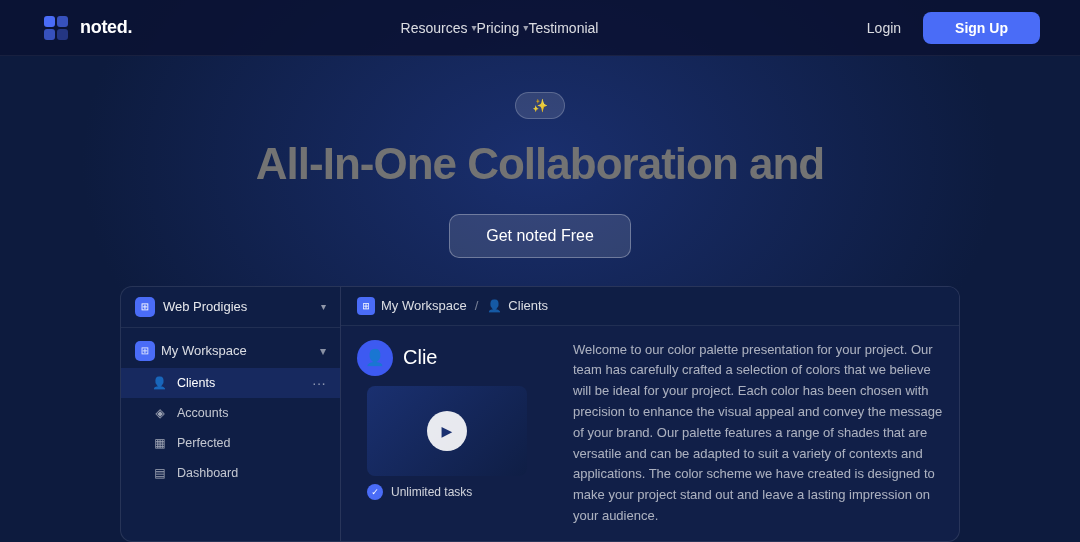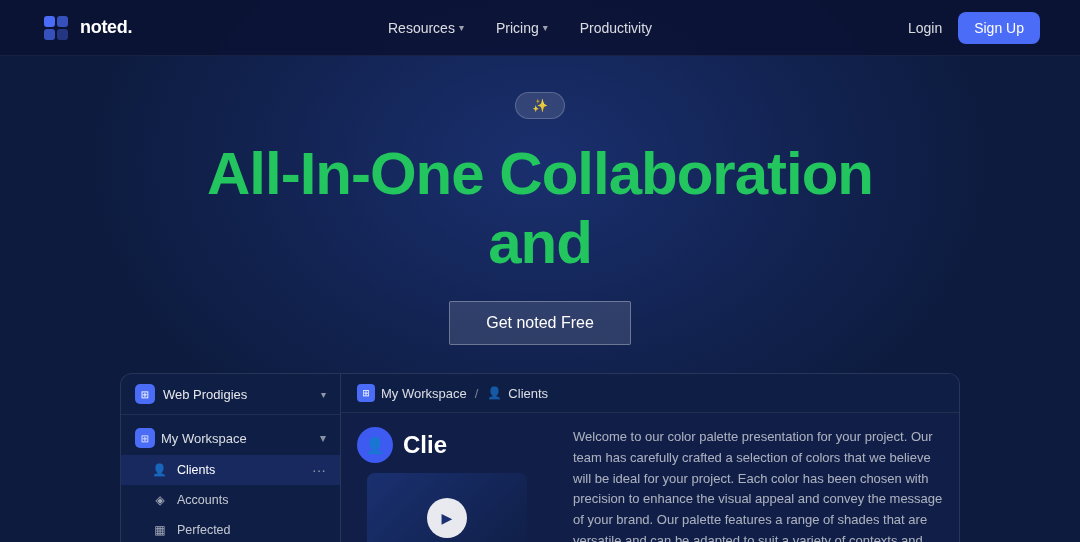--- a/index.html
+++ b/index.html
@@ -50,60 +50,59 @@
     .logo-text {
       color: #fff;
       font-size: 18px;
       font-weight: 600;
       letter-spacing: -0.3px;
     }
 
     .navbar-center {
       display: flex;
       align-items: center;
-      gap: 32px;
     }
 
     .nav-item {
       color: rgba(255,255,255,0.85);
       font-size: 14px;
       cursor: pointer;
       display: flex;
       align-items: center;
       gap: 4px;
     }
 
     .nav-item .chevron {
       font-size: 10px;
       opacity: 0.7;
     }
 
     .navbar-right {
       display: flex;
       align-items: center;
-      gap: 16px;
+      gap: 22px;
     }
 
     .btn-login {
       color: rgba(255,255,255,0.85);
       font-size: 14px;
       cursor: pointer;
       background: none;
       border: none;
     }
 
     .btn-signup {
       background: #4a6cf7;
       color: #fff;
       border: none;
       border-radius: 8px;
-      padding: 8px 16px;
+      padding: 8px 32px;
       font-size: 14px;
       cursor: pointer;
-      font-weight: 400;
+      font-weight: 700;
     }
 
     
     .hero {
       position: relative;
       z-index: 5;
       text-align: center;
       padding-top: 36px;
       padding-bottom: 20px;
     }
@@ -115,37 +114,37 @@
       background: rgba(255,255,255,0.12);
       border: 1px solid rgba(255,255,255,0.2);
       border-radius: 20px;
       padding: 5px 16px;
       color: rgba(255,255,255,0.9);
       font-size: 13px;
       margin-bottom: 20px;
     }
 
     .hero-title {
-      color: #22c55e;
-      font-size: 60px;
+      color: #737373;
+      font-size: 44px;
       font-weight: 700;
       line-height: 1.15;
       letter-spacing: -1px;
       max-width: 700px;
       margin: 0 auto 24px;
     }
 
     .hero-cta {
       display: inline-flex;
       align-items: center;
       justify-content: center;
       background: rgba(255,255,255,0.12);
       border: 1px solid rgba(255,255,255,0.3);
       color: #fff;
-      border-radius: 2px;
+      border-radius: 10px;
       padding: 12px 36px;
       font-size: 16px;
       font-weight: 500;
       cursor: pointer;
     }
 
     
     .main-area {
       position: relative;
       z-index: 5;
@@ -295,22 +294,22 @@
       border-radius: 50%;
       display: flex;
       align-items: center;
       justify-content: center;
       color: #fff;
       font-size: 16px;
     }
 
     .client-name-text {
       color: #fff;
-      font-size: 24px;
-      font-weight: 700;
+      font-size: 20px;
+      font-weight: 400;
     }
 
     .video-play-area {
       width: 160px;
       height: 90px;
       background: linear-gradient(135deg, #1a3070, #0f1e45);
       border-radius: 8px;
       display: flex;
       align-items: center;
       justify-content: center;
@@ -392,21 +391,21 @@
   <div class="navbar-center">
     <div class="nav-item">
       <span>Resources</span>
       <span class="chevron">▾</span>
     </div>
     <div class="nav-item">
       <span>Pricing</span>
       <span class="chevron">▾</span>
     </div>
     <div class="nav-item">
-      <span>Productivity</span>
+      <span>Testimonial</span>
     </div>
   </div>
 
   <div class="navbar-right">
     <button class="btn-login">Login</button>
     <button class="btn-signup">Sign Up</button>
   </div>
 </nav>
 
 <section class="hero">
@@ -443,21 +442,21 @@
       <div class="sidebar-item">
         <div class="item-icon">◈</div>
         <span>Accounts</span>
       </div>
       <div class="sidebar-item">
         <div class="item-icon">▦</div>
         <span>Perfected</span>
       </div>
       <div class="sidebar-item">
         <div class="item-icon">▤</div>
-        <span>Workspace</span>
+        <span>Dashboard</span>
       </div>
     </div>
 
   </div>
 
   <div class="content-panel">
 
     <div class="content-header">
       <div style="width:18px;height:18px;background:#4a6cf7;border-radius:4px;display:flex;align-items:center;justify-content:center;font-size:9px;color:#fff;">⊞</div>
       <span>My Workspace</span>

